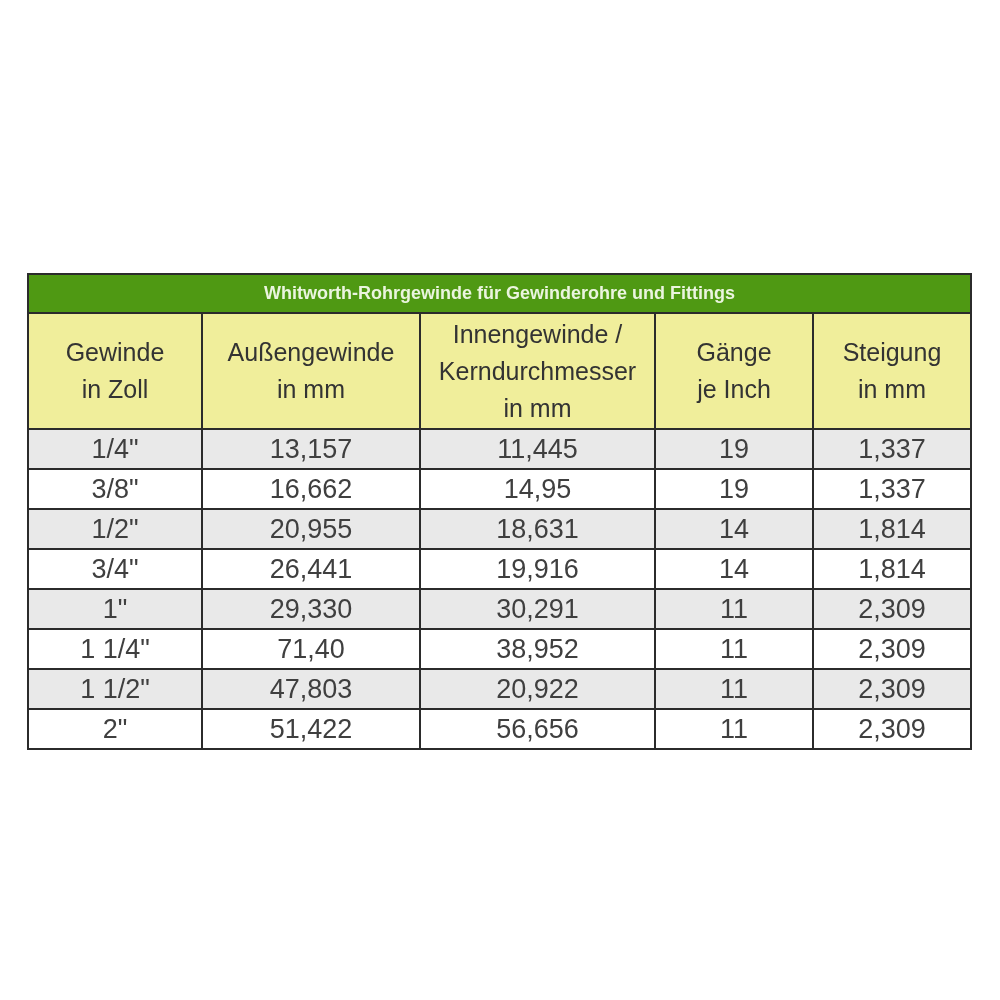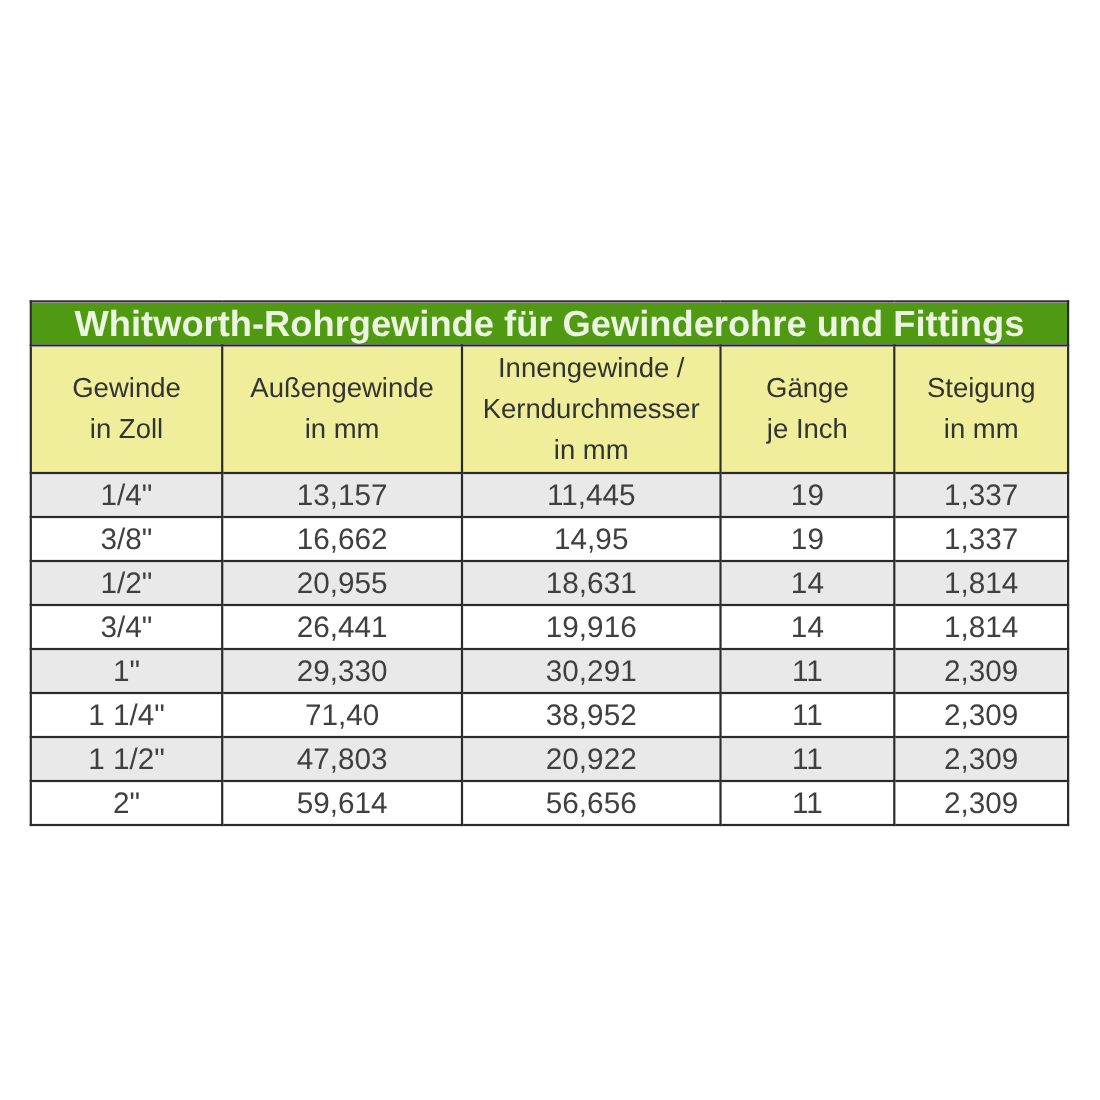--- a/index.html
+++ b/index.html
@@ -28,21 +28,21 @@
   table.whitworth td {
     border: 2px solid #2b2b2b;
     text-align: center;
     vertical-align: middle;
     padding: 0;
     overflow: hidden;
   }
   tr.title-row th {
     background: #4f9913;
     color: #ebf5df;
-    font-size: 33px;
+    font-size: 18px;
     font-weight: bold;
     height: 37px;
     letter-spacing: 0px;
   }
   tr.header-row th {
     background: #f0ee9b;
     color: #333333;
     font-size: 25px;
     font-weight: 400;
     height: 114px;
@@ -145,20 +145,20 @@
       </tr>
       <tr>
         <td>1 1/2"</td>
         <td>47,803</td>
         <td>20,922</td>
         <td>11</td>
         <td>2,309</td>
       </tr>
       <tr>
         <td>2"</td>
-        <td>59,614</td>
+        <td>51,422</td>
         <td>56,656</td>
         <td>11</td>
         <td>2,309</td>
       </tr>
     </tbody>
   </table>
 </div>
 
 </body></html>

